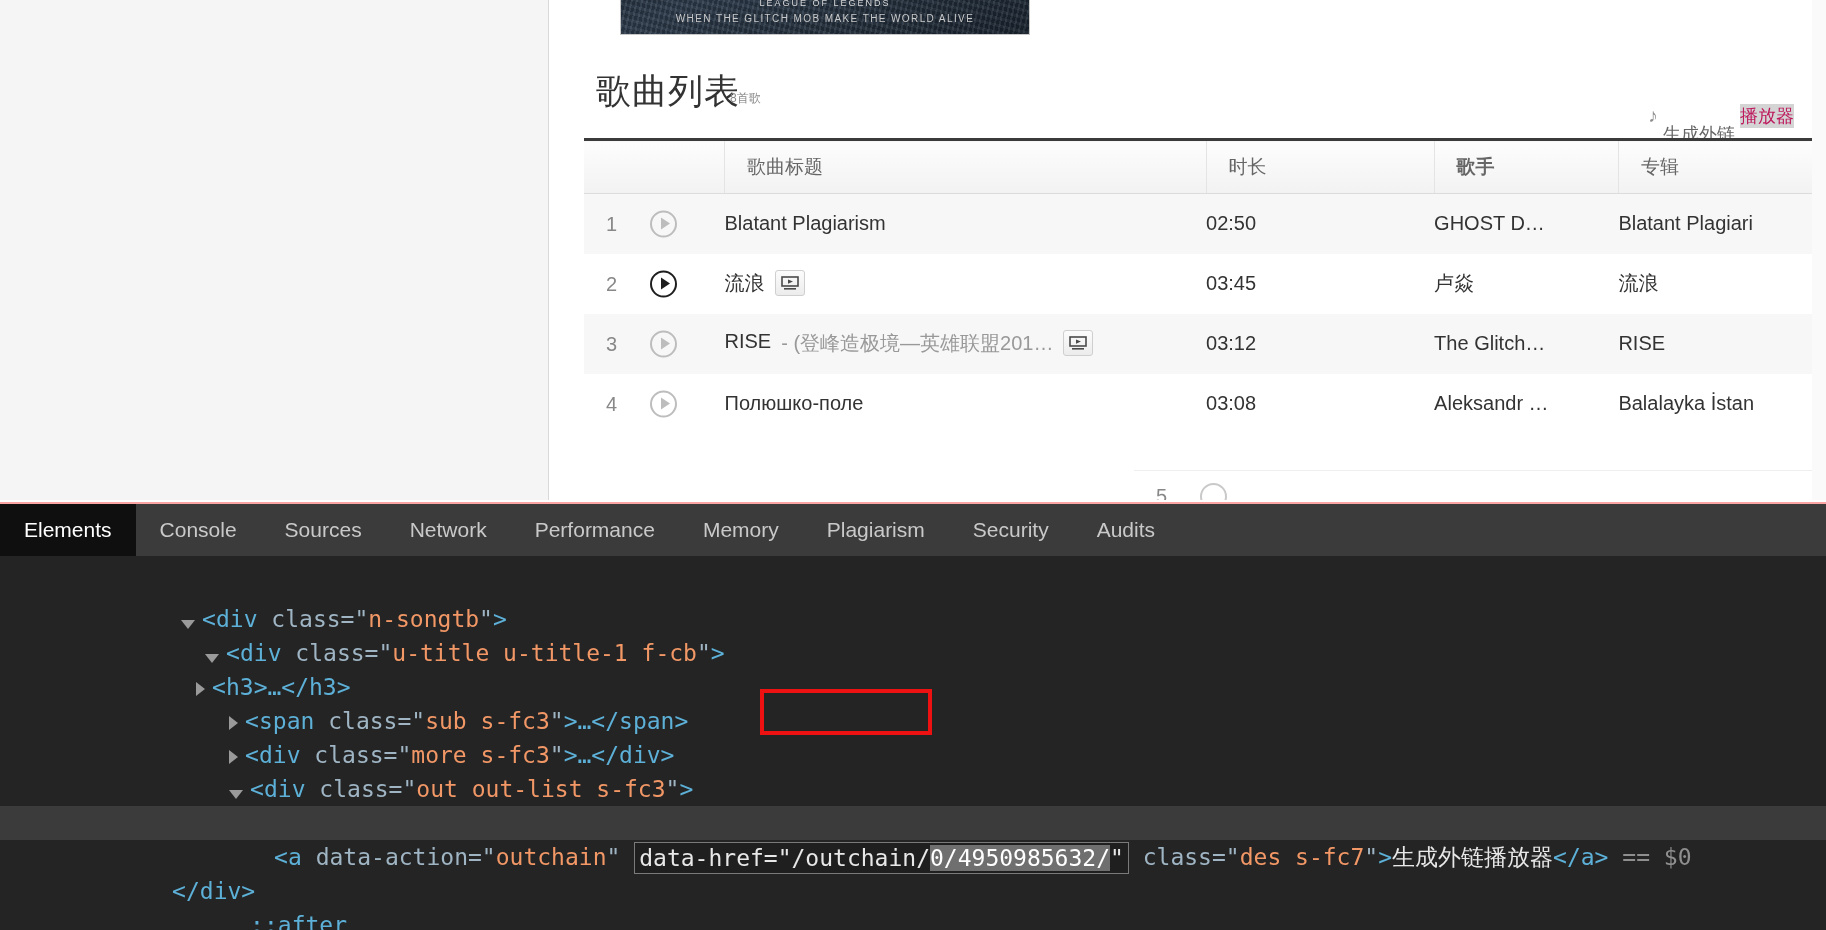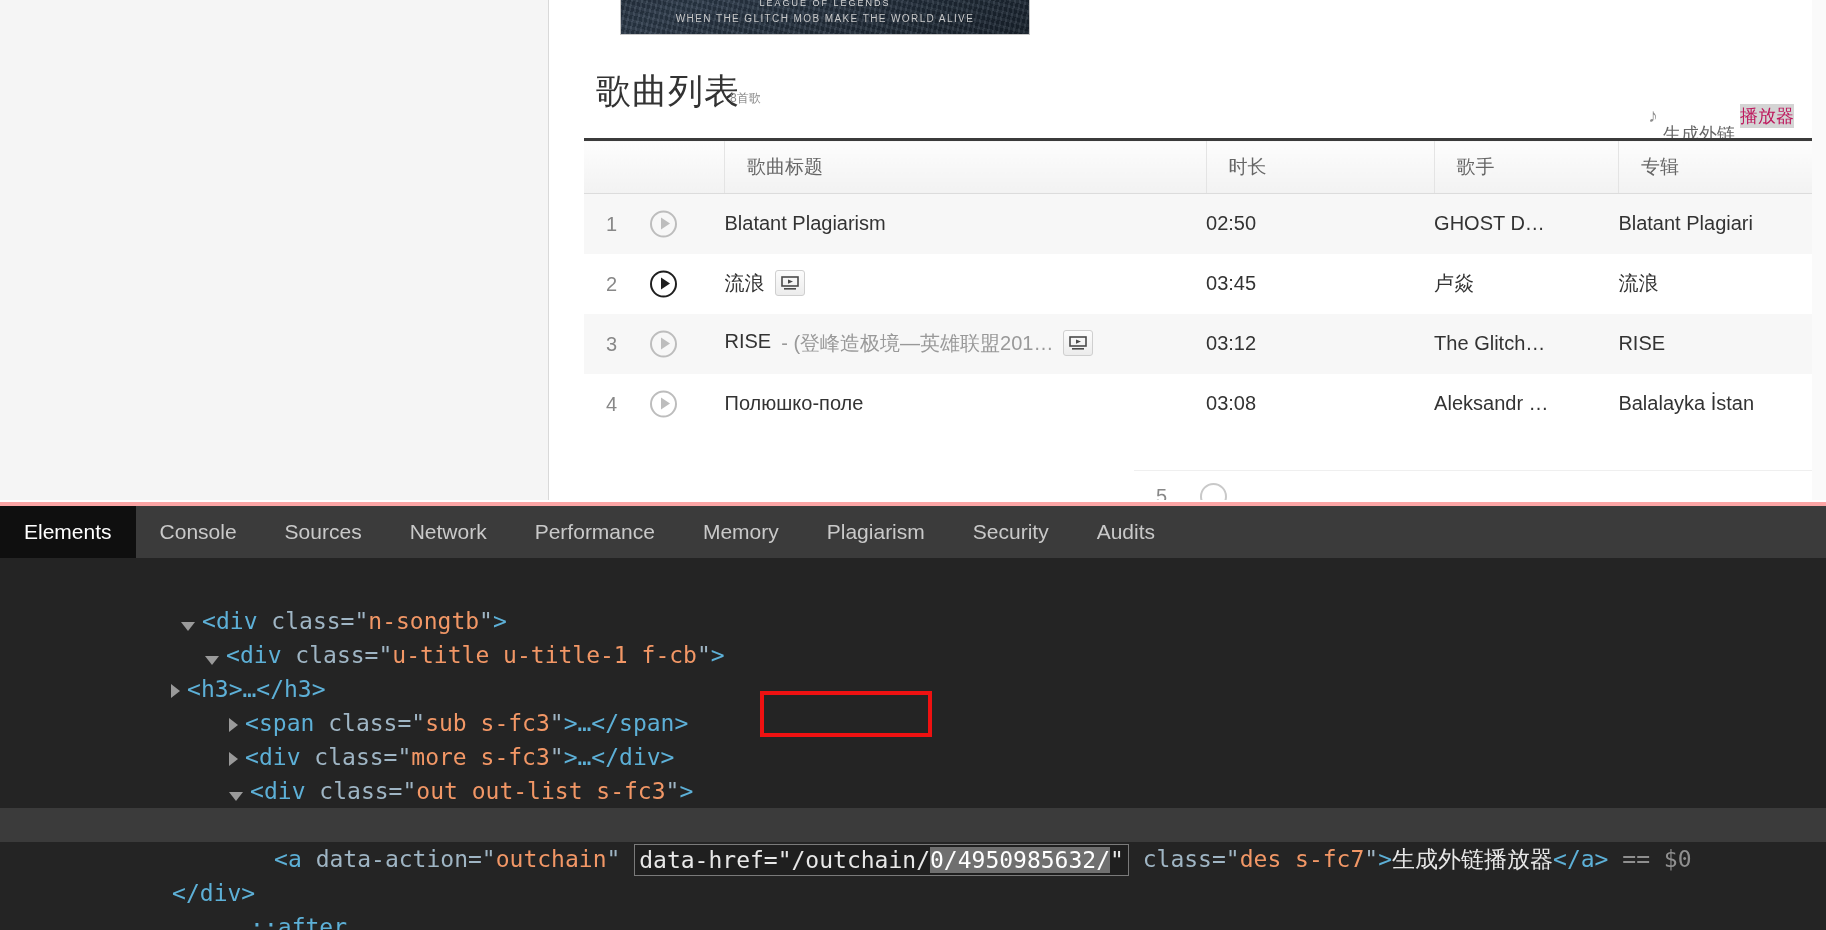--- a/index.html
+++ b/index.html
@@ -107,21 +107,21 @@
     border-bottom: 1px solid #dcdcdc;
     font-weight: 400;
     font-size: 19px;
     color: #666;
     text-align: left;
     padding: 0 0 0 22px;
   }
   .songtable th.th-idx { width: 122px; padding: 0; }
   .songtable th.th-title { width: 418px; }
   .songtable th.th-dur { width: 198px; }
-  .songtable th.th-artist { width: 160px; }
+  .songtable th.th-artist { width: 160px; font-weight: bold; }
   .songtable th.th-album { width: 300px; border-right: none; }
 
   .songtable td {
     height: 60px;
     font-size: 20px;
     color: #333;
     padding: 0;
     vertical-align: middle;
     border: none;
   }
@@ -178,21 +178,21 @@
   .page-vscroll {
     position: absolute; right: 0; top: 0; width: 14px; height: 500px;
     background: #fafafa;
   }
 
   
   #devtools {
     position: absolute; left: 0; top: 502px;
     width: 1826px; height: 428px;
     background: #242424;
-    border-top: 4px solid #fca5a5;
+    border-top: 2px solid #fca5a5;
     font-family: "DejaVu Sans Mono", "Liberation Mono", monospace;
   }
   .dt-tabs {
     position: relative; height: 52px;
     background: #3b3b3b;
     display: flex; align-items: stretch;
   }
   .dt-tab {
     display: flex; align-items: center;
     padding: 0 24px;
@@ -417,21 +417,21 @@
   <div class="dt-body">
 
     <div class="dom-line" style="padding-left:98px">
       <span class="tri-mark open"></span><span class="tg">&lt;</span><span class="tg">div</span> <span class="at">class</span><span class="at">="</span><span class="av">n-songtb</span><span class="at">"</span><span class="tg">&gt;</span>
     </div>
 
     <div class="dom-line" style="padding-left:122px">
       <span class="tri-mark open"></span><span class="tg">&lt;</span><span class="tg">div</span> <span class="at">class</span><span class="at">="</span><span class="av">u-title u-title-1 f-cb</span><span class="at">"</span><span class="tg">&gt;</span>
     </div>
 
-    <div class="dom-line" style="padding-left:88px">
+    <div class="dom-line" style="padding-left:113px">
       <span class="tri-mark closed"></span><span class="tg">&lt;h3&gt;…&lt;/h3&gt;</span>
     </div>
 
     <div class="dom-line" style="padding-left:146px">
       <span class="tri-mark closed"></span><span class="tg">&lt;</span><span class="tg">span</span> <span class="at">class</span><span class="at">="</span><span class="av">sub s-fc3</span><span class="at">"</span><span class="tg">&gt;…&lt;/</span><span class="tg">span</span><span class="tg">&gt;</span>
     </div>
 
     <div class="dom-line" style="padding-left:146px">
       <span class="tri-mark closed"></span><span class="tg">&lt;</span><span class="tg">div</span> <span class="at">class</span><span class="at">="</span><span class="av">more s-fc3</span><span class="at">"</span><span class="tg">&gt;…&lt;/</span><span class="tg">div</span><span class="tg">&gt;</span>
     </div>

